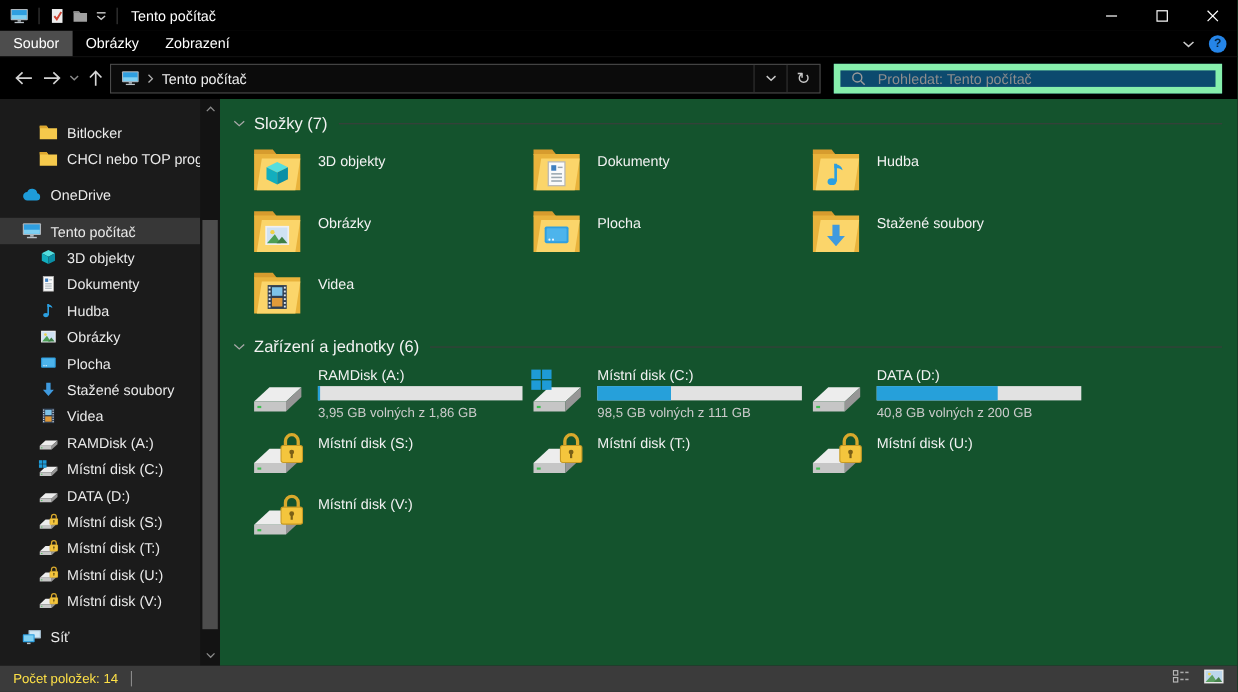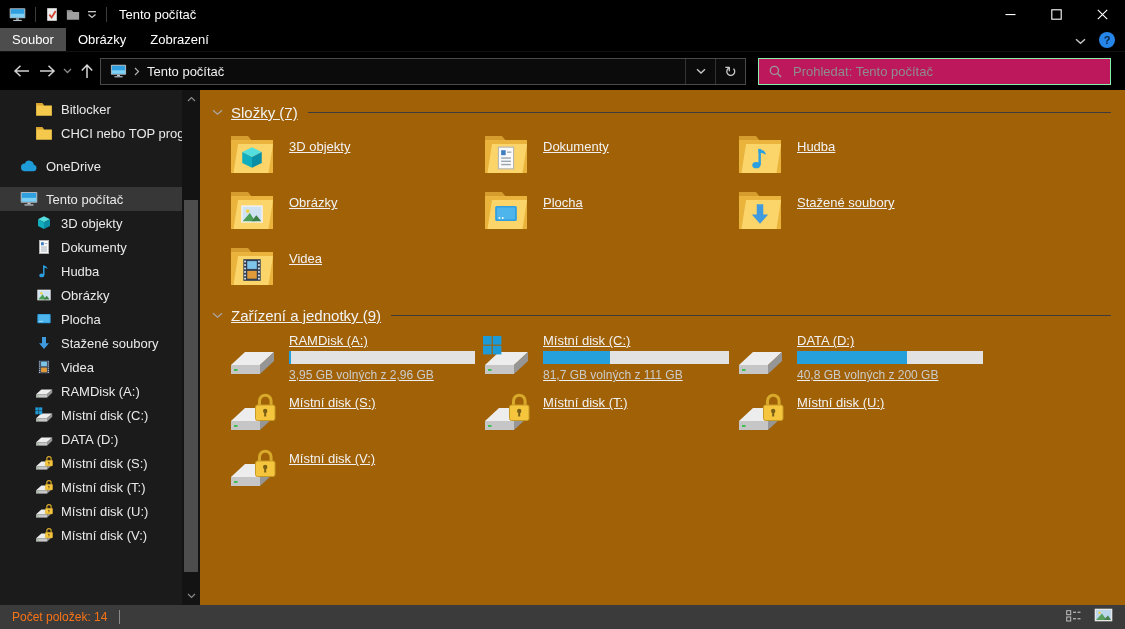--- a/index.html
+++ b/index.html
@@ -27,60 +27,60 @@
   
   .navrow{height:38px;background:#000;display:flex;align-items:center;padding:0 14px 0 8px;}
   .nav-btn{width:26px;height:26px;display:flex;align-items:center;justify-content:center;flex:none;}
   .nav-btn.small{width:14px;}
   .addressbar{display:flex;align-items:stretch;height:27px;border:1px solid #4a4a4a;
     background:#0b0b0b;width:646px;box-sizing:border-box;flex:none;}
   .addr-main{flex:1;display:flex;align-items:center;gap:7px;padding:0 9px;overflow:hidden;}
   .addr-text{font-size:13px;color:#f0f0f0;white-space:nowrap;}
   .addr-btn{width:29px;display:flex;align-items:center;justify-content:center;border-left:1px solid #333;}
   .refresh-glyph{font-size:15px;color:#c8c8c8;line-height:1;}
-  .searchbox{margin-left:12px;flex:1;height:27px;border:1px solid #86efac;background:#be185d;
+  .searchbox{margin-left:12px;flex:1;height:27px;border:6px solid #86efac;background:#0c4a6e;
     display:flex;align-items:center;padding:0 10px;gap:9px;box-sizing:border-box;}
   .searchbox input{flex:1;background:transparent;border:none;outline:none;color:#d8d8d8;
     font-size:13px;font-family:"Liberation Sans", sans-serif;}
   .searchbox input::placeholder{color:#8d8d8d;}
   
   .main{display:flex;height:515px;}
-  .sidebar{width:182px;background:#1b1b1b;padding-top:7px;box-sizing:border-box;overflow:hidden;}
+  .sidebar{width:182px;background:#1b1b1b;padding-top:18px;box-sizing:border-box;overflow:hidden;}
   .side-item{height:24px;display:flex;align-items:center;gap:8px;font-size:13px;color:#eaeaea;
     white-space:nowrap;cursor:default;}
   .side-item.lvl1{padding-left:20px;}
   .side-item.lvl2{padding-left:35px;}
   .side-item.gapb{margin-top:9px;}
   .side-item.selected{background:#373737;}
   .si-icon{width:18px;height:16px;display:flex;align-items:center;justify-content:center;flex:none;}
   .si-icon svg{max-width:18px;max-height:16px;}
   .side-scroll{width:18px;background:#131313;position:relative;flex:none;}
   .ss-chev{position:absolute;left:0;width:18px;height:14px;display:flex;align-items:center;justify-content:center;}
   .ss-chev.top{top:2px;}  .ss-chev.bottom{bottom:2px;}
   .ss-thumb{position:absolute;left:2px;width:14px;top:110px;height:372px;background:#4d4d4d;}
-  .content{flex:1;background:#a16207;padding:12px 0 0 10px;box-sizing:border-box;overflow:hidden;text-decoration:underline;}
+  .content{flex:1;background:#14532d;padding:12px 0 0 10px;box-sizing:border-box;overflow:hidden;}
   .group-header{display:flex;align-items:center;margin:2px 0 8px 2px;}
   .gh-title{font-size:15px;color:#f2f2f2;white-space:nowrap;margin-left:8px;}
   .gh-line{flex:1;height:1px;background:#3d3d3d;margin:0 14px 0 10px;}
   .tiles{display:flex;flex-wrap:wrap;width:762px;margin-left:18px;}
   .tile{width:254px;height:56px;display:flex;box-sizing:border-box;cursor:default;}
   .tile-icon{width:48px;height:48px;position:relative;flex:none;}
   .f-base{position:absolute;left:0;top:2px;width:48px;height:44px;}
   .f-overlay{position:absolute;left:11px;top:16px;width:26px;height:26px;}
   .tile-label{font-size:13px;color:#f2f2f2;margin:10px 0 0 13px;white-space:nowrap;}
   .drive .tile-icon svg{width:48px;height:42px;margin-top:3px;}
   .dt-right{margin-left:13px;padding-top:1px;}
   .dt-label{font-size:13px;color:#f2f2f2;white-space:nowrap;}
   .cap-bar{width:186px;height:13px;background:#e2e2e2;margin:3px 0 4px 0;}
   .cap-fill{height:100%;background:#26a0da;}
   .cap-text{font-size:12px;color:#cbcbcb;white-space:nowrap;}
   .dt-right.locked{padding-top:7px;}
   
   .statusbar{height:24px;background:#3b3b3b;display:flex;align-items:center;padding:0 12px;box-sizing:border-box;}
-  .sb-text{font-size:12px;color:#f97316;}
+  .sb-text{font-size:12px;color:#fde047;}
   .sb-sep{width:1px;height:14px;background:#8a8a8a;margin-left:12px;}
   .sb-views{margin-left:auto;display:flex;align-items:center;gap:13px;}
 </style>
 </head>
 <body>
 
 <div class="titlebar">
   <div class="qat">
     <span class="qat-btn">
       <svg width="17" height="15" viewBox="0 0 20 17">
@@ -419,20 +419,32 @@
             <polygon points="32,30 46,17 46,26 32,39" fill="#969696"></polygon>
             <rect x="6" y="34" width="3.5" height="2" fill="#3fbf51"></rect>
             <path d="M31.5 15v-5a5.8 5.8 0 0 1 11.6 0v5" fill="none" stroke="#d9a92c" stroke-width="3"></path>
             <rect x="27.5" y="14" width="19.5" height="15.5" rx="2" fill="#f4c53d" stroke="#c79a25" stroke-width="1"></rect>
             <circle cx="37.2" cy="20" r="2.2" fill="#7a5f16"></circle>
             <rect x="36.2" y="20.5" width="2" height="5" fill="#7a5f16"></rect>
           </svg>
         </span>
         <span>Místní disk (V:)</span>
       </div>
+      <div class="side-item lvl1 gapb">
+        <span class="si-icon">
+          <svg viewBox="0 0 20 16">
+            <rect x="6.5" y="0.8" width="12.7" height="8.6" rx="0.8" fill="#9fb6c6"></rect>
+            <rect x="7.7" y="2" width="10.3" height="6.2" fill="#cfe8f7"></rect>
+            <rect x="0.8" y="5" width="12" height="8.2" rx="0.8" fill="#2f9fe0"></rect>
+            <rect x="2" y="6.2" width="9.6" height="5.8" fill="#7fd0f2"></rect>
+            <rect x="5" y="13.6" width="3.6" height="1.6" fill="#b9c2c9"></rect>
+          </svg>
+        </span>
+        <span>Síť</span>
+      </div>
     </div>
   <div class="side-scroll">
     <span class="ss-chev top">
       <svg width="9" height="6" viewBox="0 0 9 6">
           <path d="M1 5l3.5-3.5L8 5" stroke="#8a8a8a" stroke-width="1.2" fill="none"></path>
         </svg>
     </span>
     <span class="ss-thumb"></span>
     <span class="ss-chev bottom">
       <svg width="9" height="6" viewBox="0 0 9 6">
@@ -570,58 +582,58 @@
                 </g>
               </svg></span>
           </div>
           <div class="tile-label">Videa</div>
         </div>
       </div>
     <div class="group-header" style="margin-top:10px;">
       <svg width="11" height="7" viewBox="0 0 11 7">
           <path d="M1 1.2l4.5 4 4.5-4" stroke="#a8a8a8" stroke-width="1.2" fill="none"></path>
         </svg>
-      <span class="gh-title">Zařízení a jednotky (9)</span>
+      <span class="gh-title">Zařízení a jednotky (6)</span>
       <span class="gh-line"></span>
     </div>
     <div class="tiles" id="drives-grid">
         <div class="tile drive">
           <div class="tile-icon"><svg viewBox="0 0 48 42">
               <polygon points="3,30 17,17 46,17 32,30" fill="#ededed"></polygon>
               <polygon points="3,30 32,30 32,39 3,39" fill="#c6c6c6"></polygon>
               <polygon points="32,30 46,17 46,26 32,39" fill="#969696"></polygon>
               <rect x="6" y="34" width="3.5" height="2" fill="#3fbf51"></rect>
             </svg></div>
           <div class="dt-right">
             <div class="dt-label">RAMDisk (A:)</div>
             <div class="cap-bar">
               <div class="cap-fill" style="width:1%"></div>
             </div>
-            <div class="cap-text">3,95 GB volných z 2,96 GB</div>
+            <div class="cap-text">3,95 GB volných z 1,86 GB</div>
           </div>
         </div>
         <div class="tile drive">
           <div class="tile-icon"><svg viewBox="0 0 48 42">
               <polygon points="3,30 17,17 46,17 32,30" fill="#ededed"></polygon>
               <polygon points="3,30 32,30 32,39 3,39" fill="#c6c6c6"></polygon>
               <polygon points="32,30 46,17 46,26 32,39" fill="#969696"></polygon>
               <rect x="6" y="34" width="3.5" height="2" fill="#3fbf51"></rect>
               <g fill="#1e9bd7">
                 <rect x="1" y="1" width="8.6" height="8.6"></rect>
                 <rect x="10.8" y="1" width="8.6" height="8.6"></rect>
                 <rect x="1" y="10.8" width="8.6" height="8.6"></rect>
                 <rect x="10.8" y="10.8" width="8.6" height="8.6"></rect>
               </g>
             </svg></div>
           <div class="dt-right">
             <div class="dt-label">Místní disk (C:)</div>
             <div class="cap-bar">
               <div class="cap-fill" style="width:36%"></div>
             </div>
-            <div class="cap-text">81,7 GB volných z 111 GB</div>
+            <div class="cap-text">98,5 GB volných z 111 GB</div>
           </div>
         </div>
         <div class="tile drive">
           <div class="tile-icon"><svg viewBox="0 0 48 42">
               <polygon points="3,30 17,17 46,17 32,30" fill="#ededed"></polygon>
               <polygon points="3,30 32,30 32,39 3,39" fill="#c6c6c6"></polygon>
               <polygon points="32,30 46,17 46,26 32,39" fill="#969696"></polygon>
               <rect x="6" y="34" width="3.5" height="2" fill="#3fbf51"></rect>
             </svg></div>
           <div class="dt-right">

